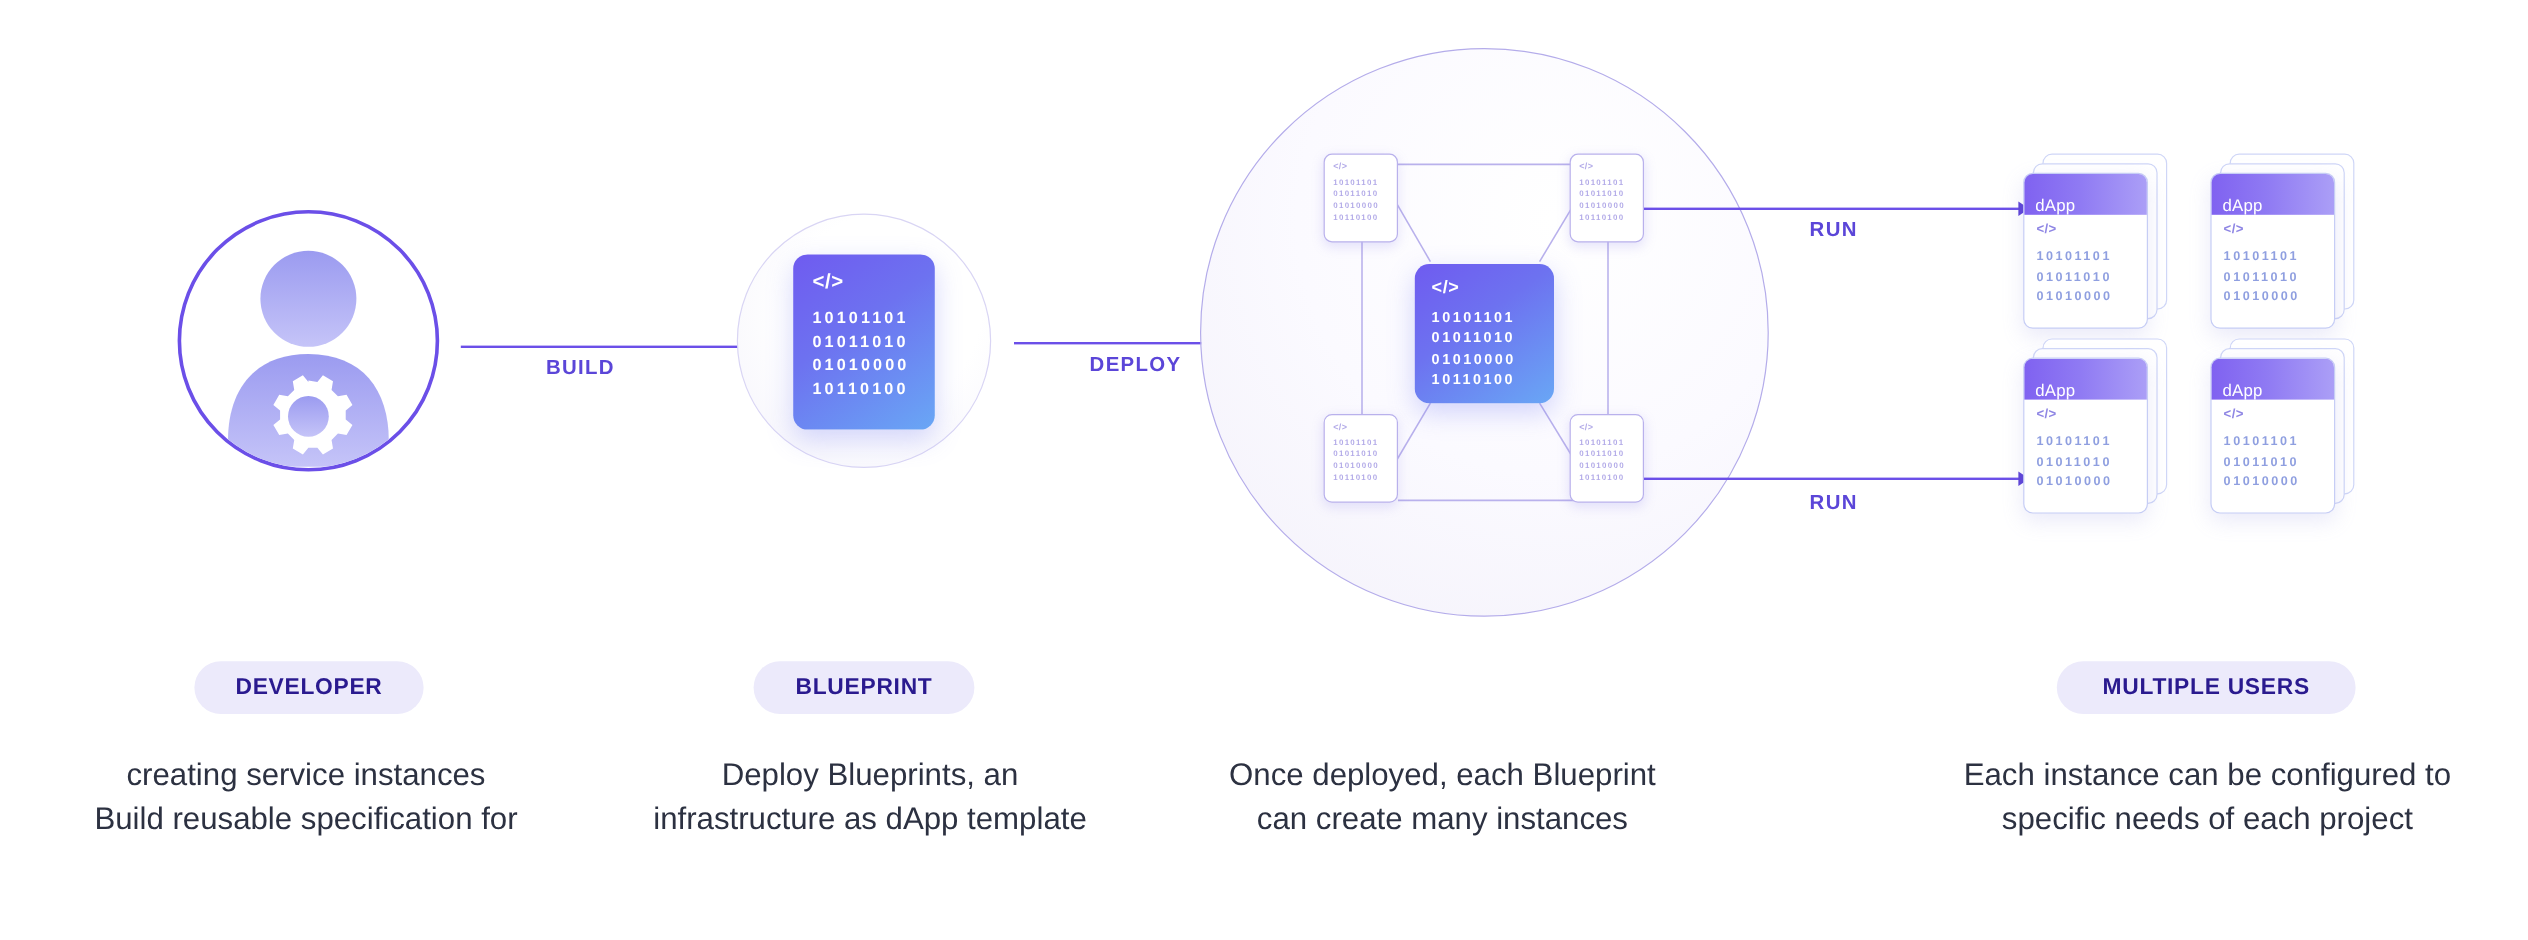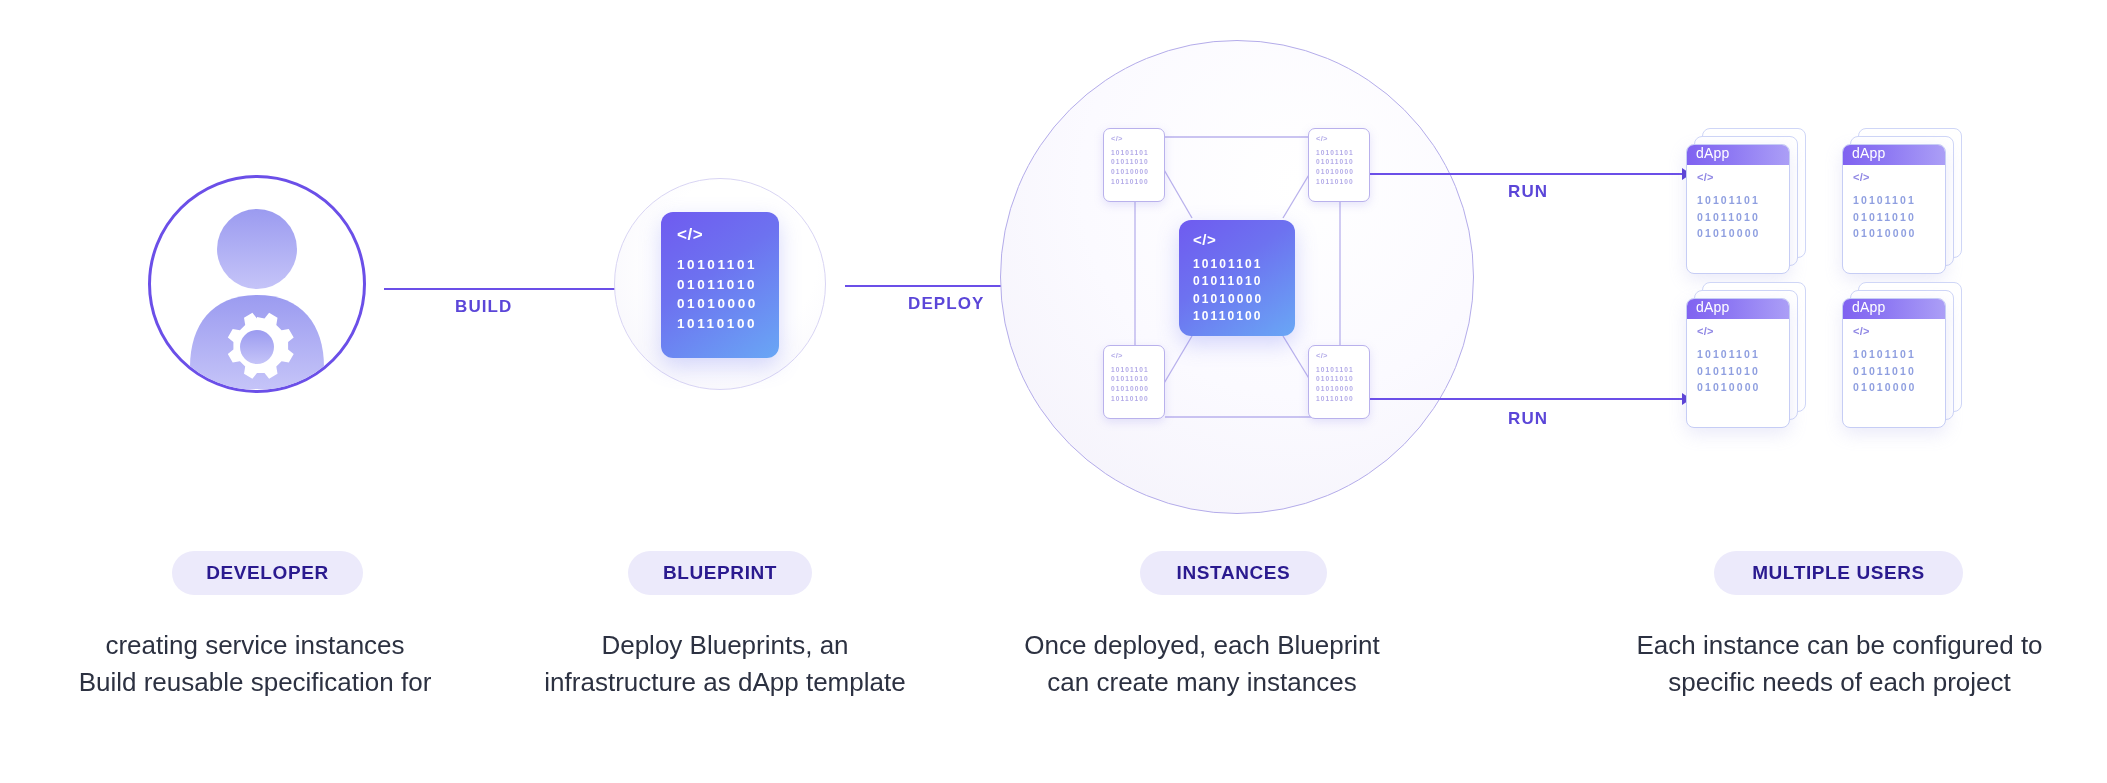--- a/index.html
+++ b/index.html
@@ -146,24 +146,24 @@
     left: 0px; top: 16px;
     width: 104px; height: 130px;
     border: 1px solid #c6cdf5;
     border-radius: 8px;
     background: #ffffff;
     box-sizing: border-box;
     overflow: hidden;
     box-shadow: 0 6px 18px rgba(150,150,225,.20);
   }
   .dapp-header {
-    height: 20px;
+    height: 34px;
     background: linear-gradient(90deg, #7d5ef0 0%, #8f7af3 45%, #b0a5f7 100%);
     display: flex;
-    align-items: flex-start;
+    align-items: flex-end;
     width: 118%;
     margin-left: -8px;
     padding-left: 8px;
     box-sizing: border-box;
   }
   .dapp-header span {
     color: #ffffff;
     font-size: 14px;
     font-weight: 400;
     margin-left: 9px;
@@ -417,23 +417,22 @@
         <div class="code-tag">&lt;/&gt;</div>
         <div class="dapp-bits">
           <div>10101101</div>
           <div>01011010</div>
           <div>01010000</div>
         </div>
       </div>
     </div>
   </div>
 
-  <div class="pill" style="left:172px; top:551px; width:191px;text-align:center;">DEVELOPER</div>
+  <div class="pill" style="left:162px; top:551px; width:191px;text-align:center;">DEVELOPER</div>
   <div class="pill" style="left:628px; top:551px; width:184px;">BLUEPRINT</div>
-  <div class="pill" style="left:1140px; top:551px; width:187px;">INSTANCES</div>
   <div class="pill" style="left:1714px; top:551px; width:249px;">MULTIPLE USERS</div>
 
   <div class="caption" style="left:20px; top:627px; width:470px;">
     <div>creating service instances</div>
     <div>Build reusable specification for</div>
   </div>
   <div class="caption" style="left:490px; top:627px; width:470px;">
     <div>Deploy Blueprints, an</div>
     <div>infrastructure as dApp template</div>
   </div>

